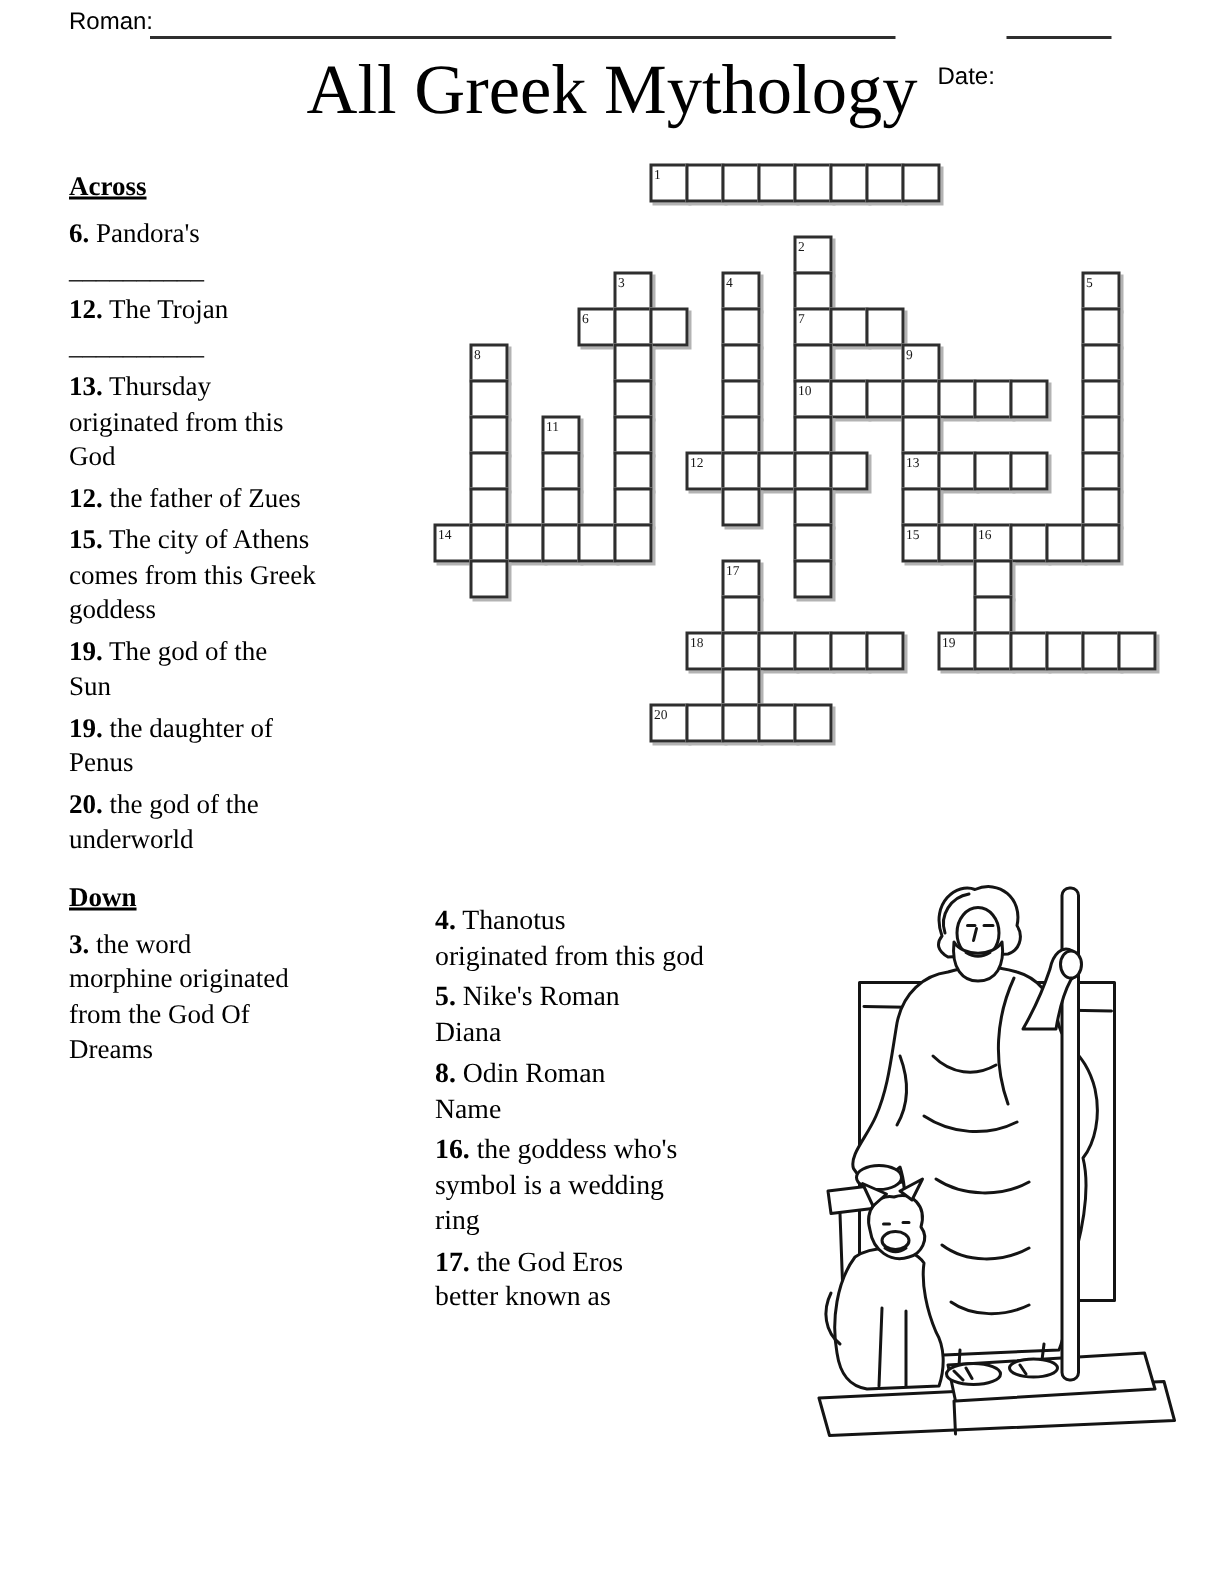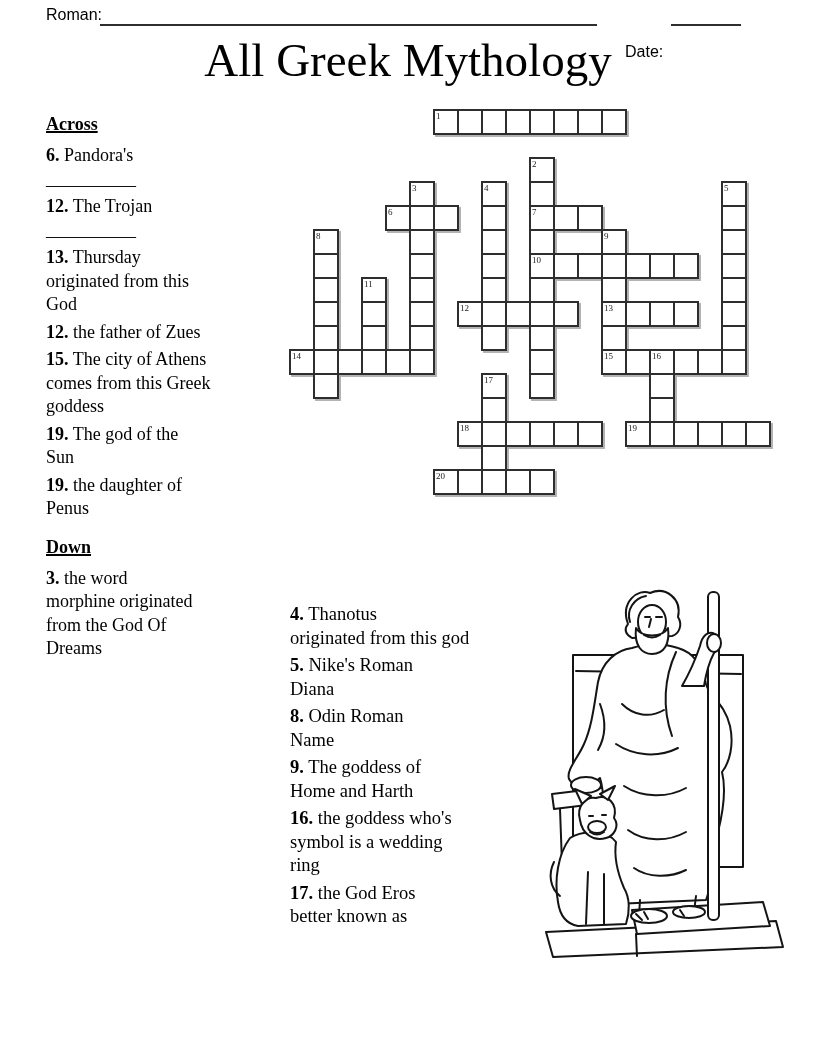--- a/index.html
+++ b/index.html
@@ -206,40 +206,40 @@
 originated from this
 God</span></p>
         <p class="clue"><span class="cnum">12.</span> <span class="ctext">the father of Zues</span></p>
         <p class="clue"><span class="cnum">15.</span> <span class="ctext">The city of Athens
 comes from this Greek
 goddess</span></p>
         <p class="clue"><span class="cnum">19.</span> <span class="ctext">The god of the
 Sun</span></p>
         <p class="clue"><span class="cnum">19.</span> <span class="ctext">the daughter of
 Penus</span></p>
+        <p class="clue"><span class="cnum">20.</span> <span class="ctext">the god of the
+underworld</span></p>
       </div>
     <h2 class="sec-head">Down</h2>
     <div id="down-list-left">
         <p class="clue"><span class="cnum">3.</span> <span class="ctext">the word
 morphine originated
 from the God Of
 Dreams</span></p>
       </div>
   </div>
 
   <div id="clues-mid" class="clue-col">
     <div id="down-list-mid">
         <p class="clue"><span class="cnum">4.</span> <span class="ctext">Thanotus
 originated from this god</span></p>
         <p class="clue"><span class="cnum">5.</span> <span class="ctext">Nike's Roman
 Diana</span></p>
         <p class="clue"><span class="cnum">8.</span> <span class="ctext">Odin Roman
 Name</span></p>
-        <p class="clue"><span class="cnum">9.</span> <span class="ctext">The goddess of
-Home and Harth</span></p>
         <p class="clue"><span class="cnum">16.</span> <span class="ctext">the goddess who's
 symbol is a wedding
 ring</span></p>
         <p class="clue"><span class="cnum">17.</span> <span class="ctext">the God Eros
 better known as</span></p>
       </div>
   </div>
 
   <div id="statue">
     <svg width="256" height="376" viewBox="0 0 256 376" xmlns="http://www.w3.org/2000/svg" fill="none" stroke="#141414" stroke-width="2" stroke-linecap="round" stroke-linejoin="round">

